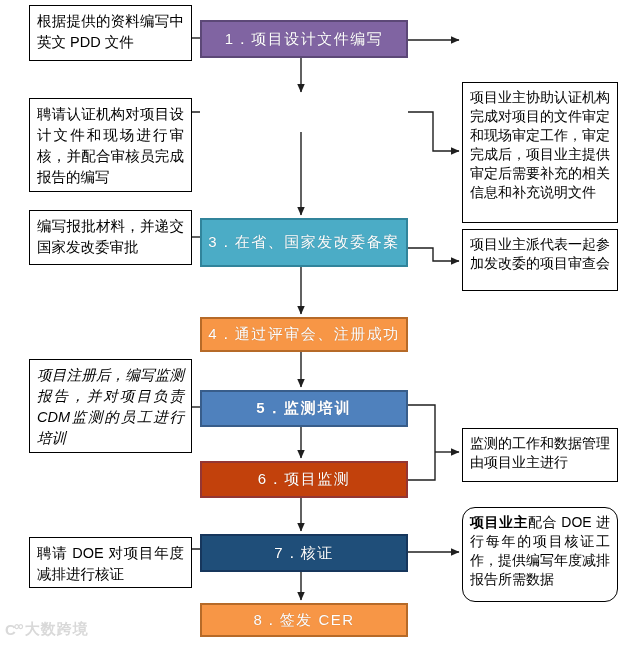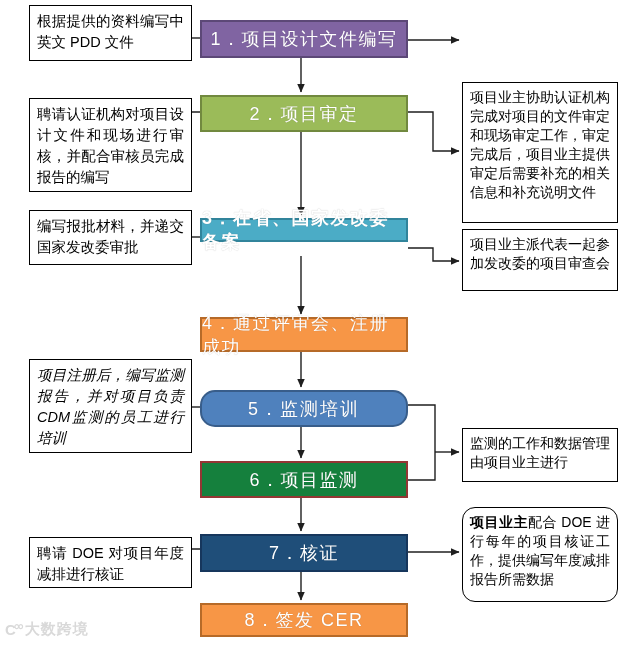--- a/index.html
+++ b/index.html
@@ -4,27 +4,27 @@
 <style>
   html,body{margin:0;padding:0;background:#fff;}
   .canvas{
     position:relative;width:626px;height:648px;background:#fff;overflow:hidden;
     font-family:"Liberation Sans","DejaVu Sans",sans-serif;color:#000;
   }
   .wires{position:absolute;left:0;top:0;z-index:1;}
   .step{
     position:absolute;left:200px;width:208px;z-index:2;box-sizing:border-box;
     display:flex;align-items:center;justify-content:center;
-    color:#fff;font-size:18px;letter-spacing:1.5px;border:2px solid;
+    color:#fff;font-size:15px;letter-spacing:1.5px;border:2px solid;
     text-shadow:0 0 1px rgba(0,0,0,.25);
   }
-  .step.bold{font-weight:normal;letter-spacing:2px;border-radius:15px;}
+  .step.bold{font-weight:bold;letter-spacing:2px;}
   .s1{top:20px;height:38px;}
   .s2{top:95px;height:37px;}
-  .s3{top:218px;height:24px;font-weight:bold;}
+  .s3{top:218px;height:49px;}
   .s4{top:317px;height:35px;}
   .s5{top:390px;height:37px;}
   .s6{top:461px;height:37px;}
   .s7{top:534px;height:38px;}
   .s8{top:603px;height:34px;}
   .note{
     position:absolute;z-index:2;box-sizing:border-box;background:#fff;
     border:1.5px solid #000;padding:5px 7px;text-align:justify;
   }
   .note.left{left:7px;width:163px;font-size:14.5px;line-height:21px;margin-left:22px;}
@@ -76,25 +76,24 @@
       <path d="M408,112 H433 V151 H459" marker-end="url(#ah)"></path>
       <path d="M408,248 H433 V261 H459" marker-end="url(#ah)"></path>
       <path d="M408,405 H435 V452"></path>
       <path d="M408,480 H435 V452"></path>
       <path d="M435,452 H459" marker-end="url(#ah)"></path>
       <path d="M408,552 H459" marker-end="url(#ah)"></path>
     </g>
   </svg>
 
   <div class="step s1" style="background: rgb(128, 100, 162); border-color: rgb(92, 72, 119);">1．项目设计文件编写</div>
-  <div class="step s2" style="background: rgb(155, 187, 89); border-color: rgb(113, 137, 63);">2．项目审定</div>
   <div class="step s3" style="background: rgb(75, 172, 198); border-color: rgb(49, 132, 155);">3．在省、国家发改委备案</div>
   <div class="step s4" style="background: rgb(247, 150, 70); border-color: rgb(182, 106, 40);">4．通过评审会、注册成功</div>
   <div class="step s5 bold" style="background: rgb(79, 129, 189); border-color: rgb(56, 93, 138);">5．监测培训</div>
-  <div class="step s6" style="background: #15803d; border-color: rgb(148, 54, 52);">6．项目监测</div>
+  <div class="step s6" style="background: #c2410c; border-color: rgb(148, 54, 52);">6．项目监测</div>
   <div class="step s7" style="background: rgb(31, 78, 121); border-color: rgb(22, 54, 92);">7．核证</div>
   <div class="step s8" style="background: rgb(247, 150, 70); border-color: rgb(182, 106, 40);">8．签发 CER</div>
 
   <div class="note left ln1">根据提供的资料编写中英文 PDD 文件</div>
   <div class="note left ln2">聘请认证机构对项目设计文件和现场进行审核，并配合审核员完成报告的编写</div>
   <div class="note left ln3">编写报批材料，并递交国家发改委审批</div>
   <div class="note left ln5">项目注册后，编写监测报告，并对项目负责CDM监测的员工进行培训</div>
   <div class="note left ln7">聘请 DOE 对项目年度减排进行核证</div>
 
   <div class="note right rn2"><b></b><span>项目业主协助认证机构完成对项目的文件审定和现场审定工作，审定完成后，项目业主提供审定后需要补充的相关信息和补充说明文件</span></div>

